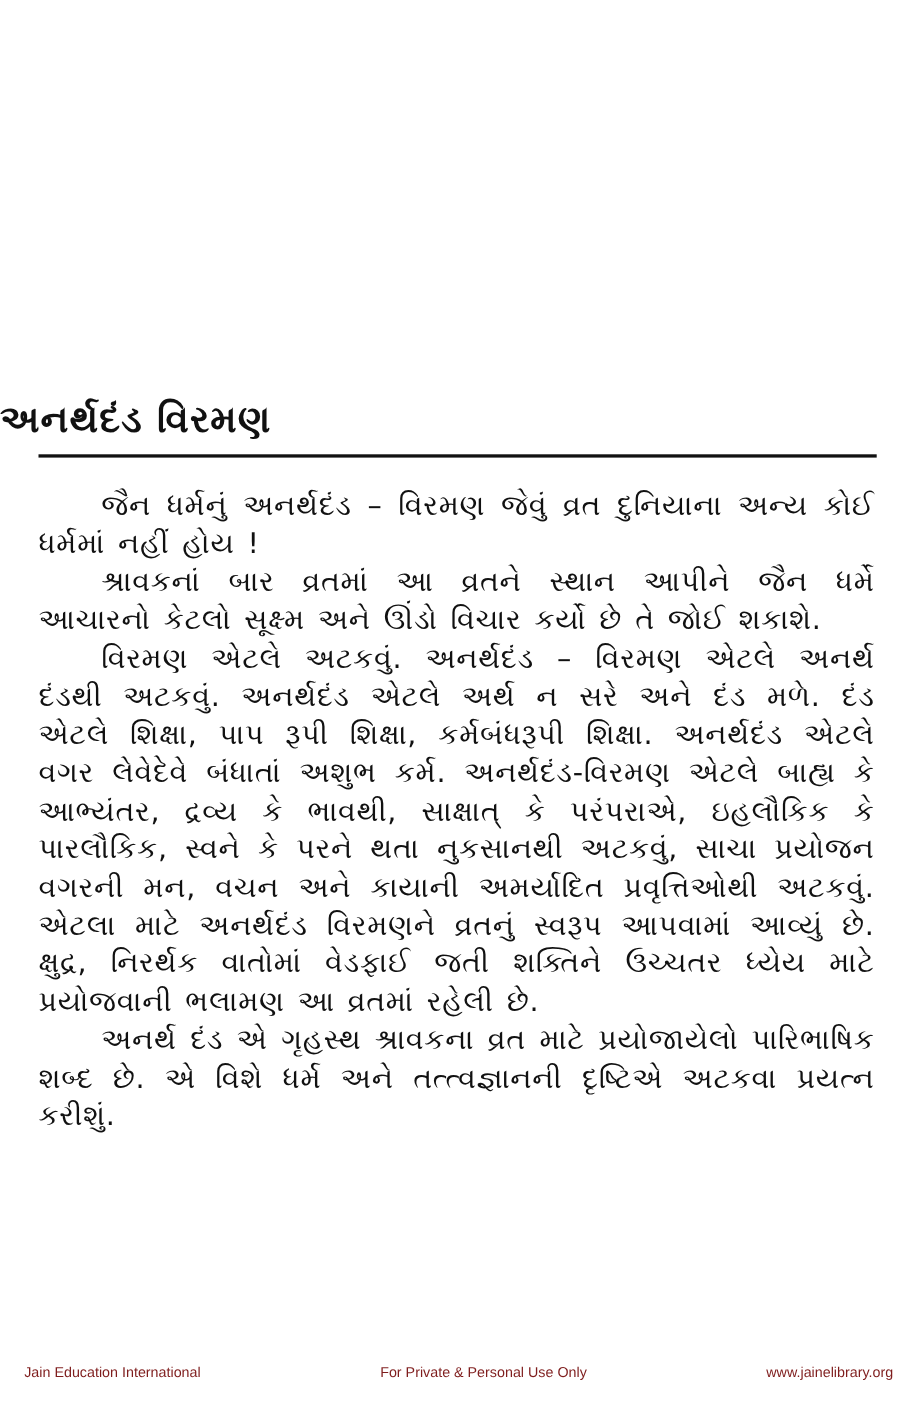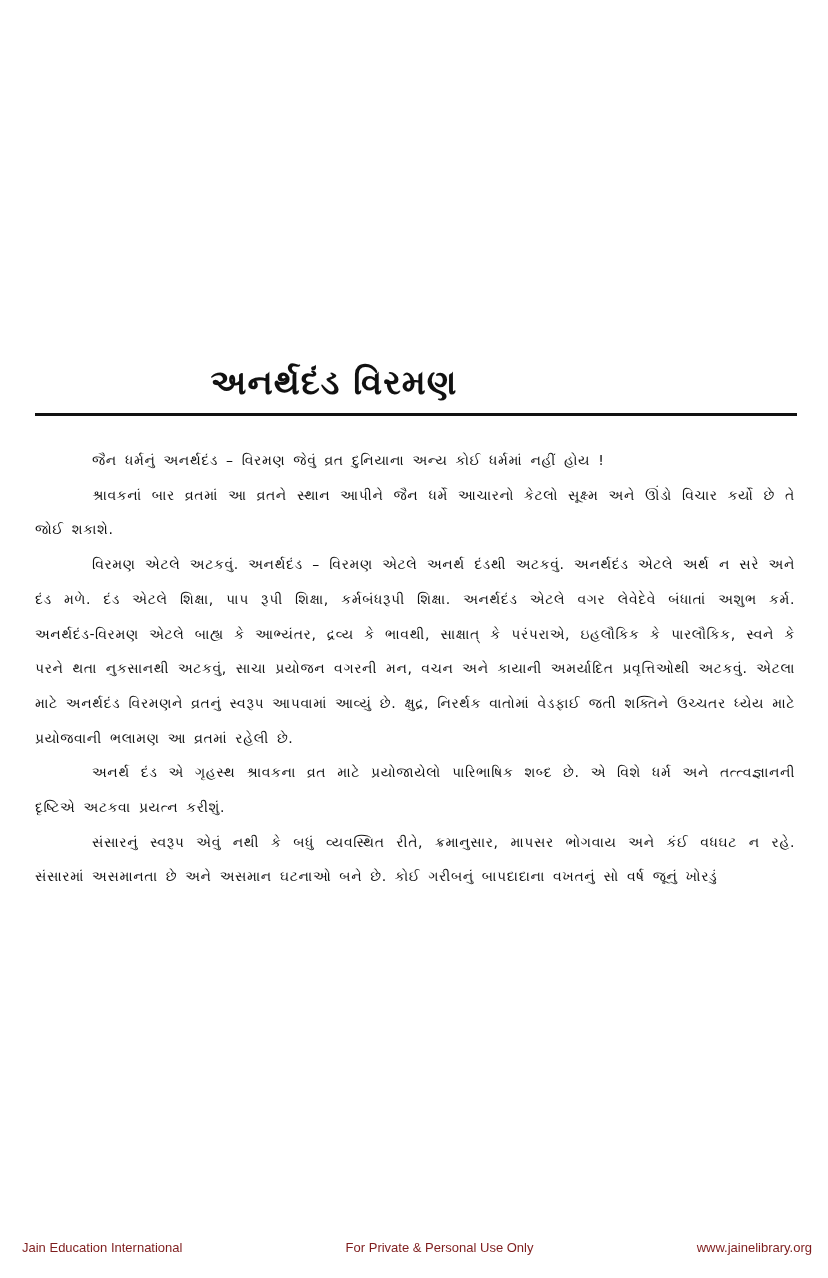--- a/index.html
+++ b/index.html
@@ -13,21 +13,21 @@
       position: relative;
       overflow: hidden;
       color: #111111;
       font-family: "DejaVu Sans", "Liberation Sans", sans-serif;
     }
     .page-title {
       position: absolute;
       top: 360px;
       left: 0;
       width: 668px;
-      text-align: center;
+      text-align: left;
       font-size: 34px;
       font-weight: bold;
       letter-spacing: 1px;
       line-height: 44px;
       margin: 0;
     }
     .title-rule {
       position: absolute;
       top: 413px;
       left: 35px;
@@ -36,21 +36,21 @@
       background: #111111;
     }
     .body-text {
       position: absolute;
       top: 443px;
       left: 35px;
       width: 760px;
     }
     .para {
       margin: 0;
-      font-size: 14px;
+      font-size: 26px;
       line-height: 34.7px;
       text-align: justify;
       text-indent: 57px;
       letter-spacing: 0.6px;
       word-spacing: 3px;
     }
     .footer {
       position: absolute;
       top: 1240px;
       left: 22px;
@@ -68,20 +68,19 @@
 <body>
 
 <h1 class="page-title">અનર્થદંડ વિરમણ</h1>
 <div class="title-rule"></div>
 
 <div class="body-text">
   <p class="para">જૈન ધર્મનું અનર્થદંડ – વિરમણ જેવું વ્રત દુનિયાના અન્ય કોઈ ધર્મમાં નહીં હોય !</p>
   <p class="para">શ્રાવકનાં બાર વ્રતમાં આ વ્રતને સ્થાન આપીને જૈન ધર્મે આચારનો કેટલો સૂક્ષ્મ અને ઊંડો વિચાર કર્યો છે તે જોઈ શકાશે.</p>
   <p class="para">વિરમણ એટલે અટકવું. અનર્થદંડ – વિરમણ એટલે અનર્થ દંડથી અટકવું. અનર્થદંડ એટલે અર્થ ન સરે અને દંડ મળે. દંડ એટલે શિક્ષા, પાપ રૂપી શિક્ષા, કર્મબંધરૂપી શિક્ષા. અનર્થદંડ એટલે વગર લેવેદેવે બંધાતાં અશુભ કર્મ. અનર્થદંડ-વિરમણ એટલે બાહ્ય કે આભ્યંતર, દ્રવ્ય કે ભાવથી, સાક્ષાત્ કે પરંપરાએ, ઇહલૌકિક કે પારલૌકિક, સ્વને કે પરને થતા નુકસાનથી અટકવું, સાચા પ્રયોજન વગરની મન, વચન અને કાયાની અમર્યાદિત પ્રવૃત્તિઓથી અટકવું. એટલા માટે અનર્થદંડ વિરમણને વ્રતનું સ્વરૂપ આપવામાં આવ્યું છે. ક્ષુદ્ર, નિરર્થક વાતોમાં વેડફાઈ જતી શક્તિને ઉચ્ચતર ધ્યેય માટે પ્રયોજવાની ભલામણ આ વ્રતમાં રહેલી છે.</p>
   <p class="para">અનર્થ દંડ એ ગૃહસ્થ શ્રાવકના વ્રત માટે પ્રયોજાયેલો પારિભાષિક શબ્દ છે. એ વિશે ધર્મ અને તત્ત્વજ્ઞાનની દૃષ્ટિએ અટકવા પ્રયત્ન કરીશું.</p>
-  <p class="para">સંસારનું સ્વરૂપ એવું નથી કે બધું વ્યવસ્થિત રીતે, ક્રમાનુસાર, માપસર ભોગવાય અને કંઈ વધઘટ ન રહે. સંસારમાં અસમાનતા છે અને અસમાન ઘટનાઓ બને છે. કોઈ ગરીબનું બાપદાદાના વખતનું સો વર્ષ જૂનું ખોરડું</p>
 </div>
 
 <div class="footer">
   <span>Jain Education International</span>
   <span>For Private &amp; Personal Use Only</span>
   <span>www.jainelibrary.org</span>
 </div>
 
 </body></html>

